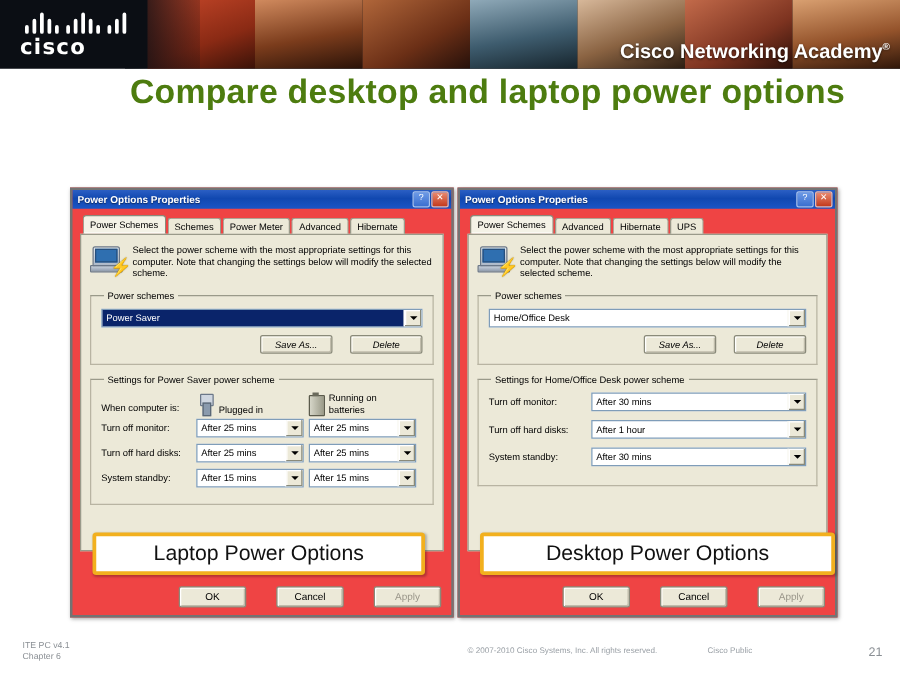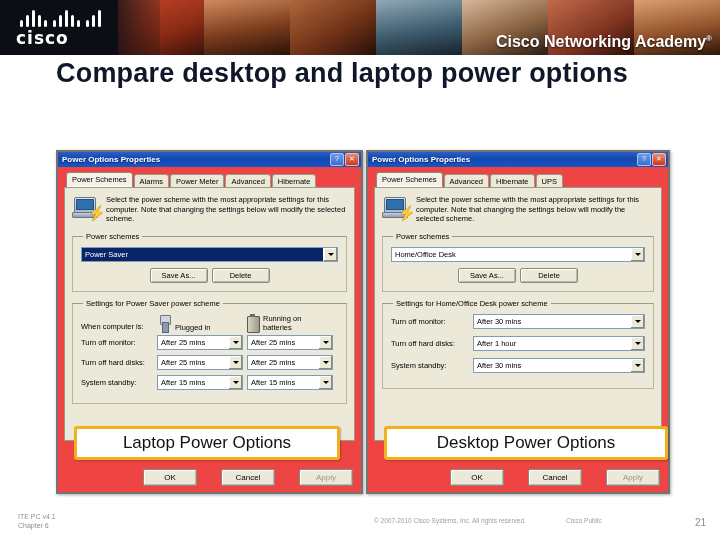--- a/index.html
+++ b/index.html
@@ -51,23 +51,24 @@
     color:#ffffff;font-size:16px;font-weight:bold;
     font-family:"Liberation Sans",sans-serif;
     text-shadow:0 1px 2px rgba(0,0,0,.7);
     margin-left:28px;
   }
   .cna sup{font-size:8px;vertical-align:super;}
 
   
   .slide-title{
     position:absolute;left:56px;top:58px;width:620px;
-    color:#0f172a;
+    color:#4d7c0f;
     font-size:27px;line-height:31px;font-weight:bold;
     letter-spacing:.2px;
+    text-align:right;
   }
 
   
   .dialog{
     position:absolute;
     background:#ef4444;
     border:2px solid #737373;
     box-shadow:1px 1px 3px rgba(0,0,0,.35);
   }
   #dlg-laptop{left:56px;top:150px;width:303px;height:340px;}
@@ -166,21 +167,21 @@
     border-left:1px solid #fff;
     box-shadow:inset -1px -1px 0 #8a8a7a,inset 1px 1px 0 #ffffff;
     position:relative;
   }
   .combo .arrow::after{
     content:"";position:absolute;left:4px;top:5px;
     border-left:3px solid transparent;border-right:3px solid transparent;
     border-top:3px solid #000;
   }
 
-  .btnrow{display:flex;justify-content:center;gap:4px;margin-top:6px;}
+  .btnrow{display:flex;justify-content:flex-end;gap:14px;margin-top:6px;font-style:italic;}
   .btn{
     font-size:7.5px;color:#000;
     min-width:44px;text-align:center;
     padding:2px 6px;
     background:#ece9d8;
     border:1px solid #8a8a7a;border-radius:2px;
     box-shadow:inset 1px 1px 0 #ffffff, inset -1px -1px 0 #c0bcab;
   }
 
   .sched-head{display:flex;margin-bottom:3px;}
@@ -297,21 +298,21 @@
     <div class="ttl">Power Options Properties</div>
     <div class="tbtns">
       <div class="tbtn">?</div>
       <div class="tbtn close">✕</div>
     </div>
   </div>
 
   <div class="dlg-body">
     <div class="tabs">
       <div class="tab active">Power Schemes</div>
-      <div class="tab">Alarms</div>
+      <div class="tab">Schemes</div>
       <div class="tab">Power Meter</div>
       <div class="tab">Advanced</div>
       <div class="tab">Hibernate</div>
     </div>
 
     <div class="tabpanel">
       <div class="info-row">
         <div class="info-icon">
           <div class="pc"></div>
             <div class="scr"></div>

